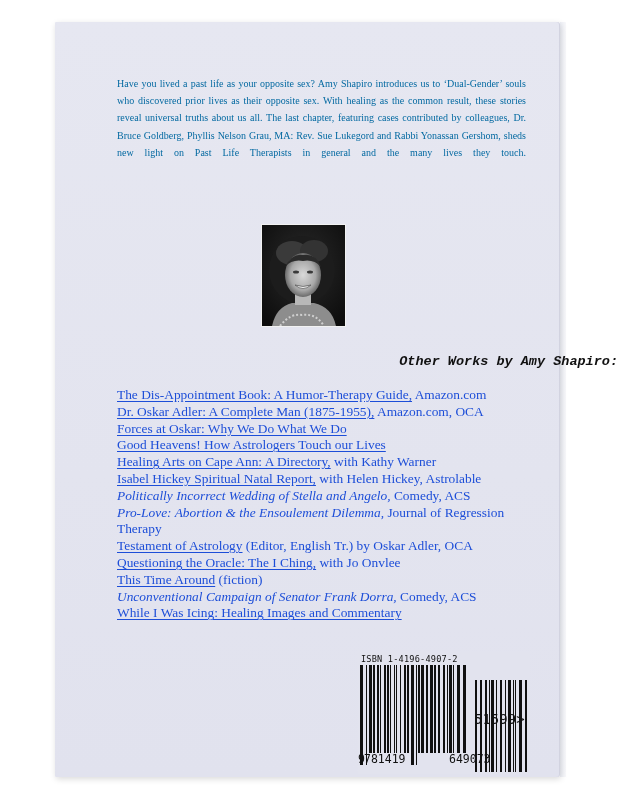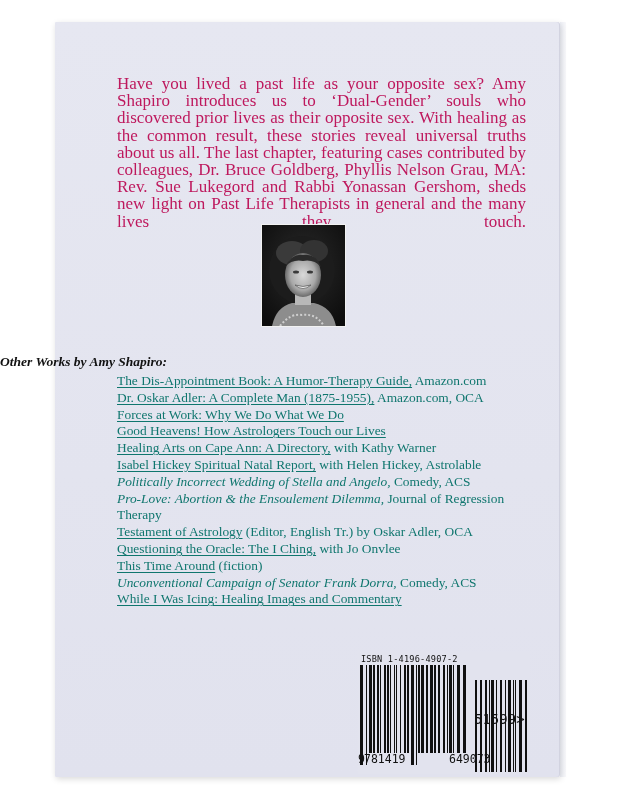--- a/index.html
+++ b/index.html
@@ -12,35 +12,35 @@
     background: linear-gradient(180deg, #e6e7f1 0%, #e3e4ef 60%, #e1e2ee 100%);
     box-shadow: 1px 2px 6px rgba(0,0,0,0.15), inset -1px 0 0 #d2d3e0;
     border-radius: 1px 3px 3px 1px;
   }
   .spine-edge {
     position: absolute; left: 560px; top: 22px; width: 6px; height: 755px;
     background: linear-gradient(90deg, #eef0f6, #f8f8fb);
   }
   .blurb {
     position: absolute; left: 117px; top: 75px; width: 409px;
-    font-size: 17px; line-height: 17.2px; color: #be185d; text-align: justify;
+    font-size: 10px; line-height: 17.2px; color: #0369a1; text-align: justify;
     text-align-last: justify;
   }
   .photo {
     position: absolute; left: 261px; top: 224px; width: 83px; height: 101px;
     background: #151515; border: 1px solid #f2f2f2; overflow: hidden;
   }
   .photo svg { display: block; }
   .works-title {
-    position: absolute; left: 0; width: 618px; top: 354px; text-align: left;
-    font-size: 13.5px; font-weight: bold; font-style: italic; color: #111;
+    position: absolute; left: 0; width: 618px; top: 354px; text-align: right;
+    font-size: 13.5px; font-weight: bold; font-style: italic; color: #111; font-family: Liberation Mono, monospace;
   }
   .works-list {
-    position: absolute; left: 117px; top: 373px; width: 412px;
-    font-size: 13.4px; line-height: 16.8px; color: #0f766e;
+    position: absolute; left: 117px; top: 387px; width: 412px;
+    font-size: 13.4px; line-height: 16.8px; color: #1d4ed8;
     list-style: none; margin: 0; padding: 0;
   }
   .works-list li { margin: 0; padding: 0; }
   .u { text-decoration: underline; text-underline-offset: 2px; }
   .i { font-style: italic; text-align: center; }
   .isbn-label {
     position: absolute; left: 361px; top: 654px;
     font-family: "DejaVu Sans Mono", monospace; font-size: 8.6px; letter-spacing: 0.2px; color: #111;
   }
   .price-code {
@@ -87,21 +87,21 @@
     <ellipse cx="48" cy="47" rx="3" ry="1.5" fill="#3a3a3a"></ellipse>
     <path d="M33 60 Q41 67 49 60 Q41 63 33 60 Z" fill="#f4f4f4" stroke="#444" stroke-width="0.6"></path>
   </svg>
 </div>
 
 <div class="works-title">Other Works by Amy Shapiro:</div>
 
 <ul class="works-list" id="works">
     <li><span class="u">The Dis-Appointment Book: A Humor-Therapy Guide,</span><span> Amazon.com</span></li>
     <li><span class="u">Dr. Oskar Adler: A Complete Man (1875-1955),</span><span> Amazon.com, OCA</span></li>
-    <li><span class="u">Forces at Work: Why We Do What We Do</span><span></span></li>
+    <li><span class="u">Forces at Oskar: Why We Do What We Do</span><span></span></li>
     <li><span class="u">Good Heavens! How Astrologers Touch our Lives</span><span></span></li>
     <li><span class="u">Healing Arts on Cape Ann: A Directory,</span><span> with Kathy Warner</span></li>
     <li><span class="u">Isabel Hickey Spiritual Natal Report,</span><span> with Helen Hickey, Astrolable</span></li>
     <li><span class="i">Politically Incorrect Wedding of Stella and Angelo,</span><span> Comedy, ACS</span></li>
     <li><span class="i">Pro-Love: Abortion &amp; the Ensoulement Dilemma,</span><span> Journal of Regression Therapy</span></li>
     <li><span class="u">Testament of Astrology</span><span> (Editor, English Tr.) by Oskar Adler, OCA</span></li>
     <li><span class="u">Questioning the Oracle: The I Ching,</span><span> with Jo Onvlee</span></li>
     <li><span class="u">This Time Around</span><span> (fiction)</span></li>
     <li><span class="i">Unconventional Campaign of Senator Frank Dorra,</span><span> Comedy, ACS</span></li>
     <li><span class="u">While I Was Icing: Healing Images and Commentary</span><span></span></li>

